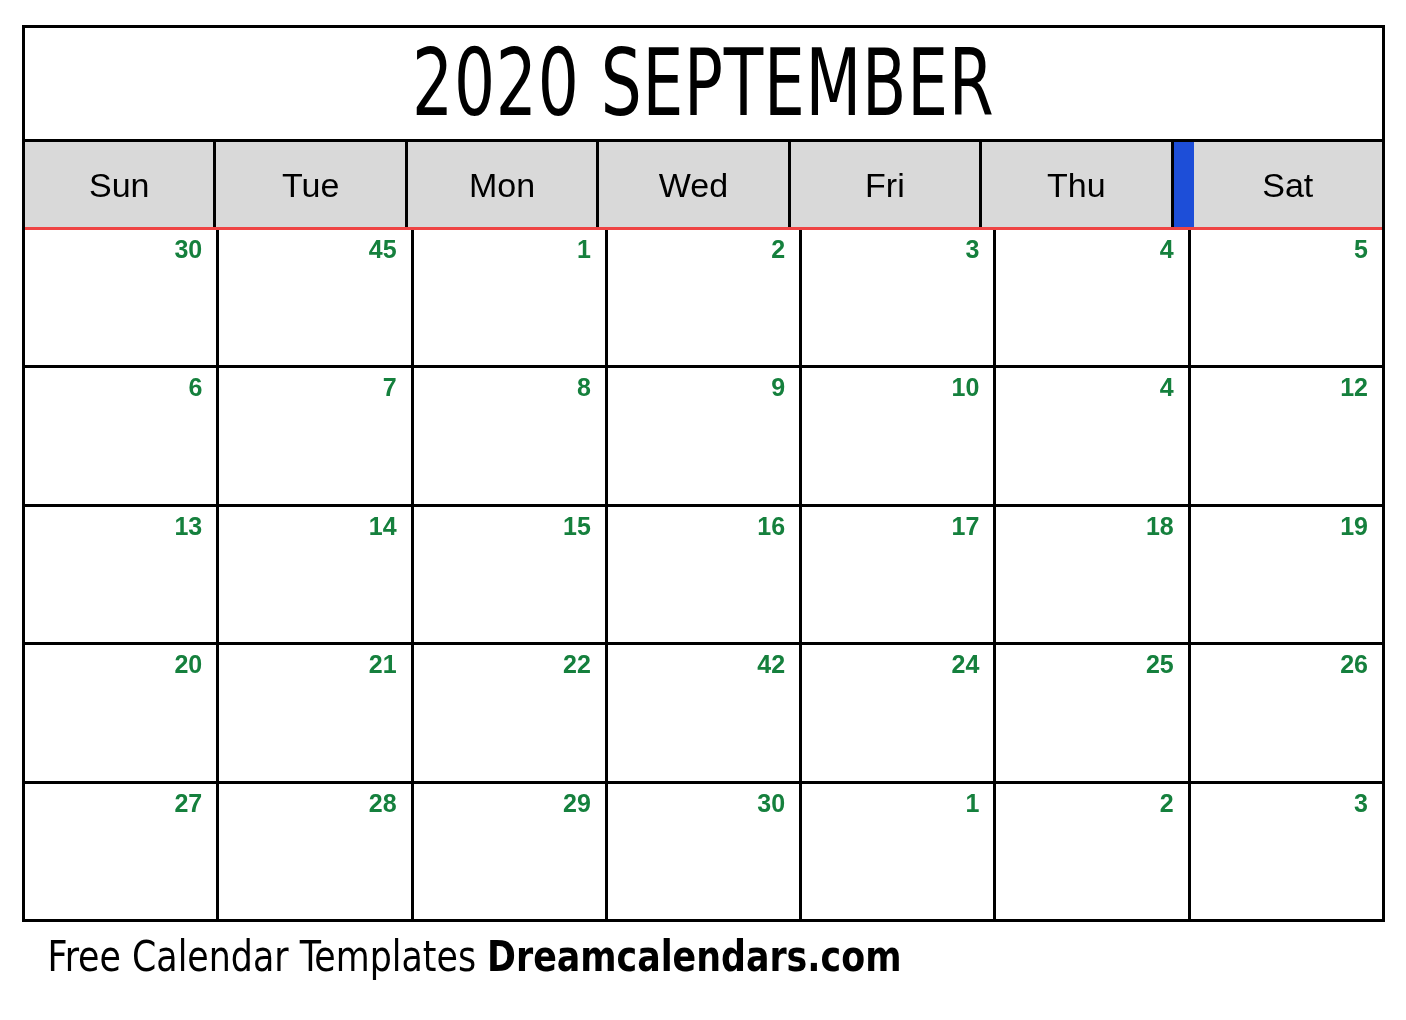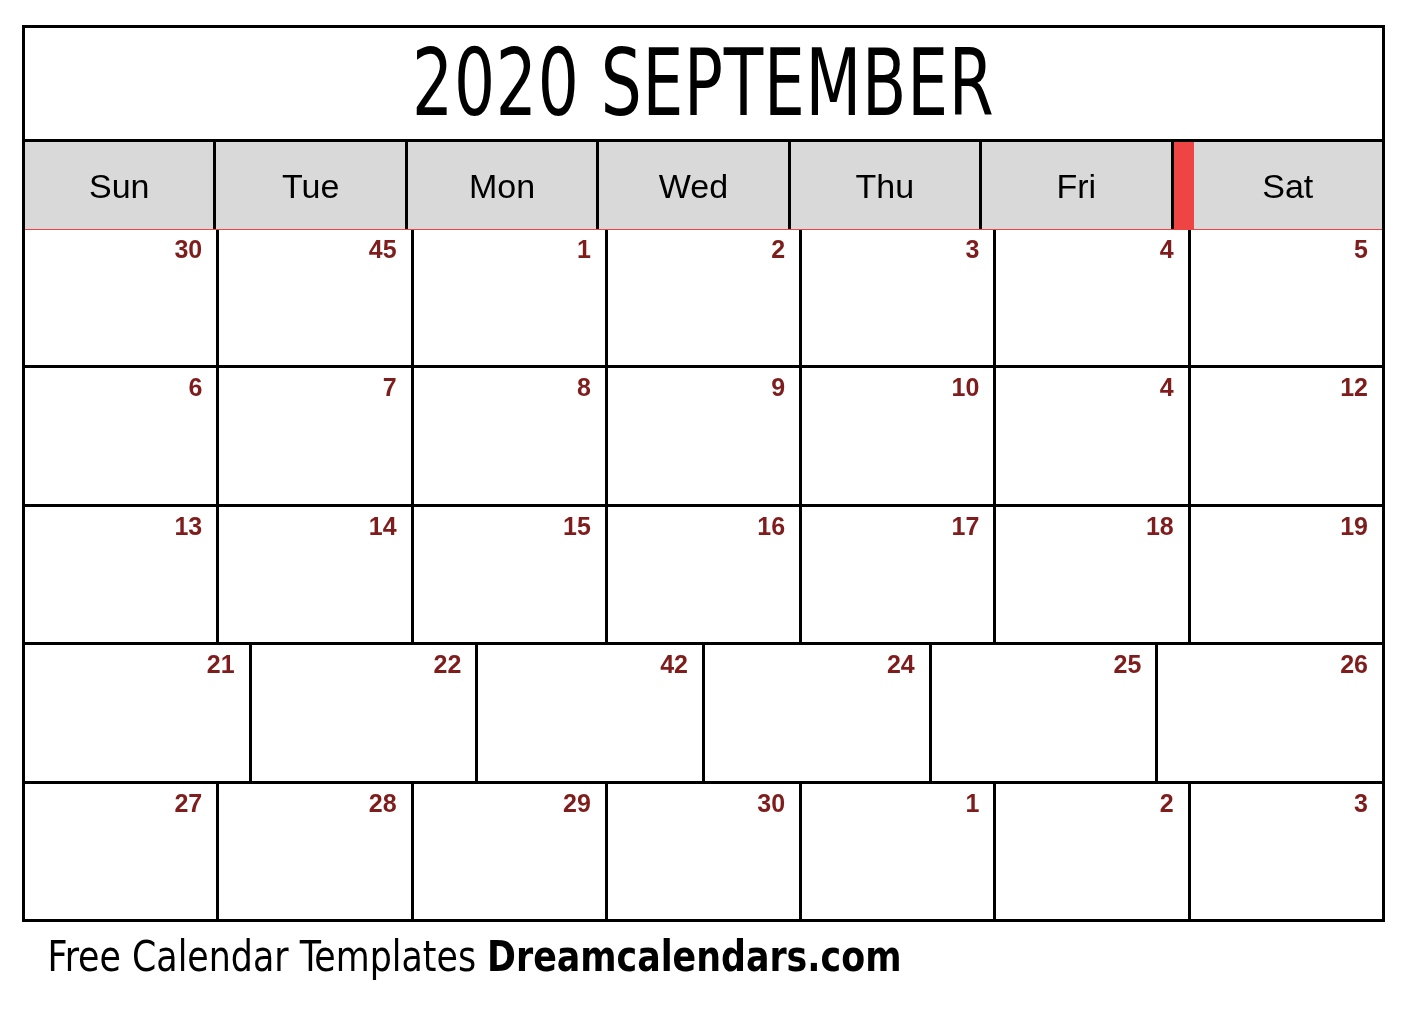--- a/index.html
+++ b/index.html
@@ -59,22 +59,22 @@
     transform-origin: center center;
     white-space: nowrap;
     color: #000000;
   }
 
   
   .dow-row {
     flex: 0 0 88px;
     display: flex;
     box-sizing: border-box;
-    border-bottom: 1px solid #ef4444;
-    background: #ef4444;
+    border-bottom: 3px solid #ef4444;
+    background: #1d4ed8;
   }
   .dow-cell {
     flex: 1 1 0;
     box-sizing: border-box;
     border-right: 3px solid #000000;
     display: flex;
     align-items: center;
     justify-content: center;
     background: #d9d9d9;
     overflow: hidden;
@@ -120,21 +120,21 @@
     border-right: none;
   }
   .day-num {
     position: absolute;
     top: 7px;
     right: 14px;
     font-family: "Liberation Sans", "DejaVu Sans", sans-serif;
     font-size: 25px;
     font-weight: 700;
     line-height: 1;
-    color: #7f1d1d;
+    color: #15803d;
   }
 
   
   .footer {
     position: absolute;
     left: 0;
     top: 932px;
     width: 1406px;
     text-align: left;
     white-space: nowrap;
@@ -173,26 +173,26 @@
       <div class="dow-cell">
         <span class="dow-label">Tue</span>
       </div>
       <div class="dow-cell">
         <span class="dow-label">Mon</span>
       </div>
       <div class="dow-cell">
         <span class="dow-label">Wed</span>
       </div>
       <div class="dow-cell">
+        <span class="dow-label">Fri</span>
+      </div>
+      <div class="dow-cell">
         <span class="dow-label">Thu</span>
       </div>
       <div class="dow-cell">
-        <span class="dow-label">Fri</span>
-      </div>
-      <div class="dow-cell">
         <span class="dow-label">Sat</span>
       </div>
     </div>
 
     <div class="weeks">
 
       <div class="week-row">
         <div class="day-cell">
             <span class="day-num">30</span>
           </div>
@@ -258,20 +258,23 @@
           </div>
         <div class="day-cell">
             <span class="day-num">18</span>
           </div>
         <div class="day-cell">
             <span class="day-num">19</span>
           </div>
       </div>
 
       <div class="week-row">
+        <div class="day-cell">
+            <span class="day-num">20</span>
+          </div>
         <div class="day-cell">
             <span class="day-num">21</span>
           </div>
         <div class="day-cell">
             <span class="day-num">22</span>
           </div>
         <div class="day-cell">
             <span class="day-num">42</span>
           </div>
         <div class="day-cell">

